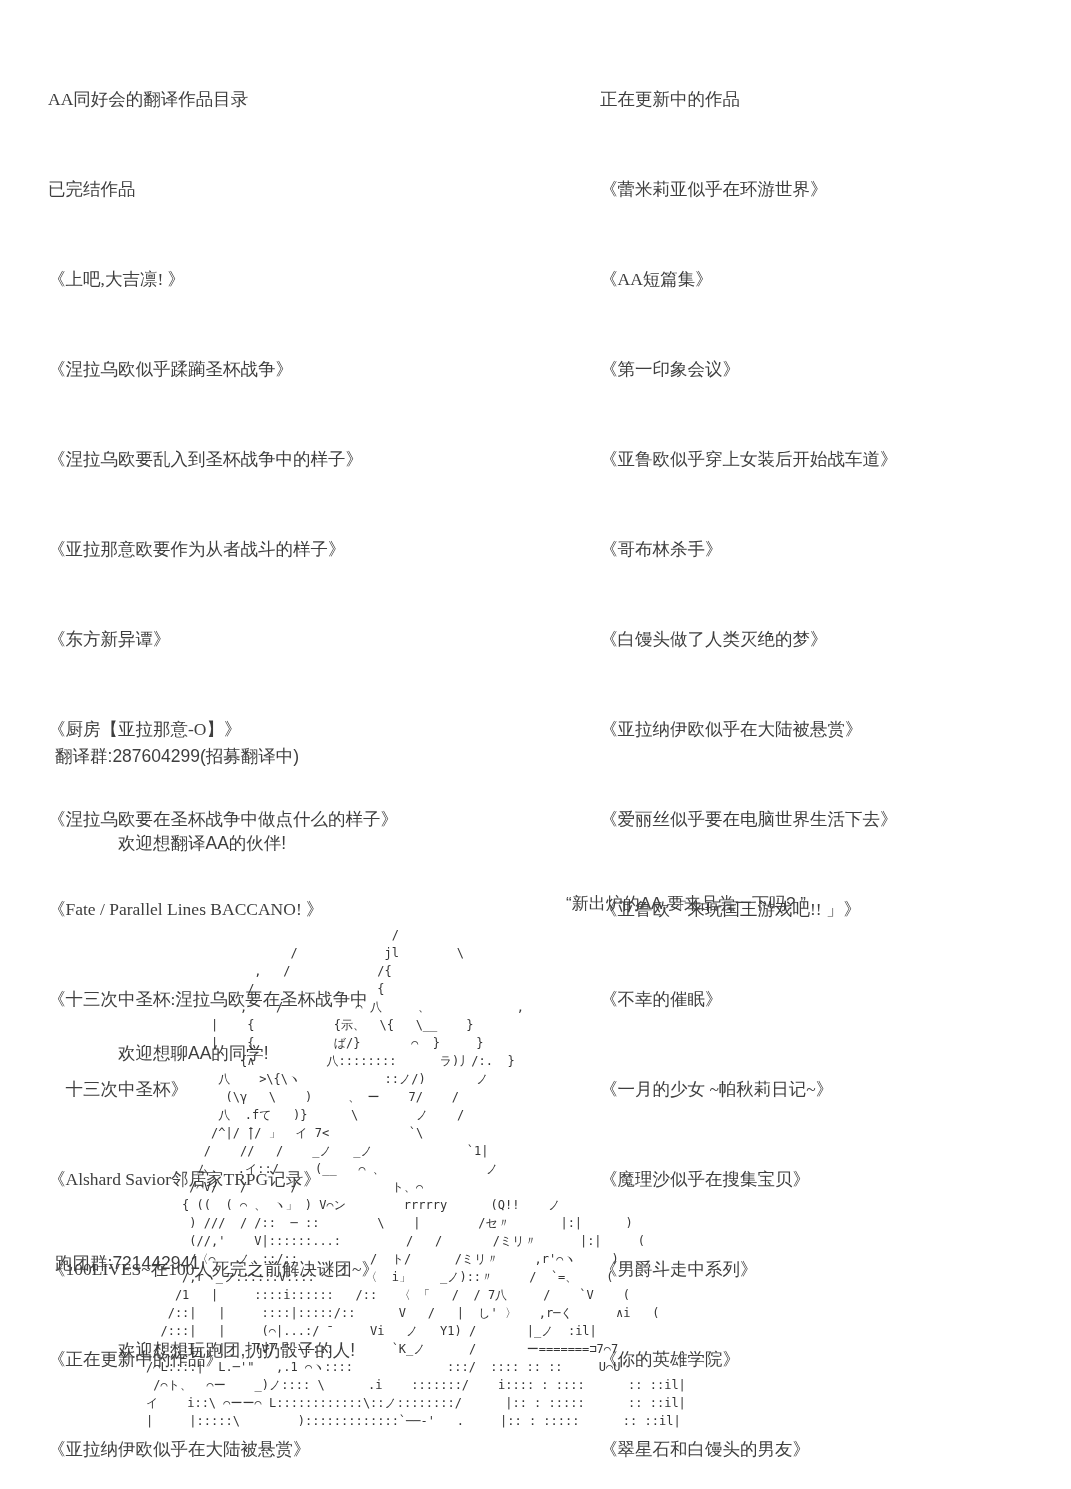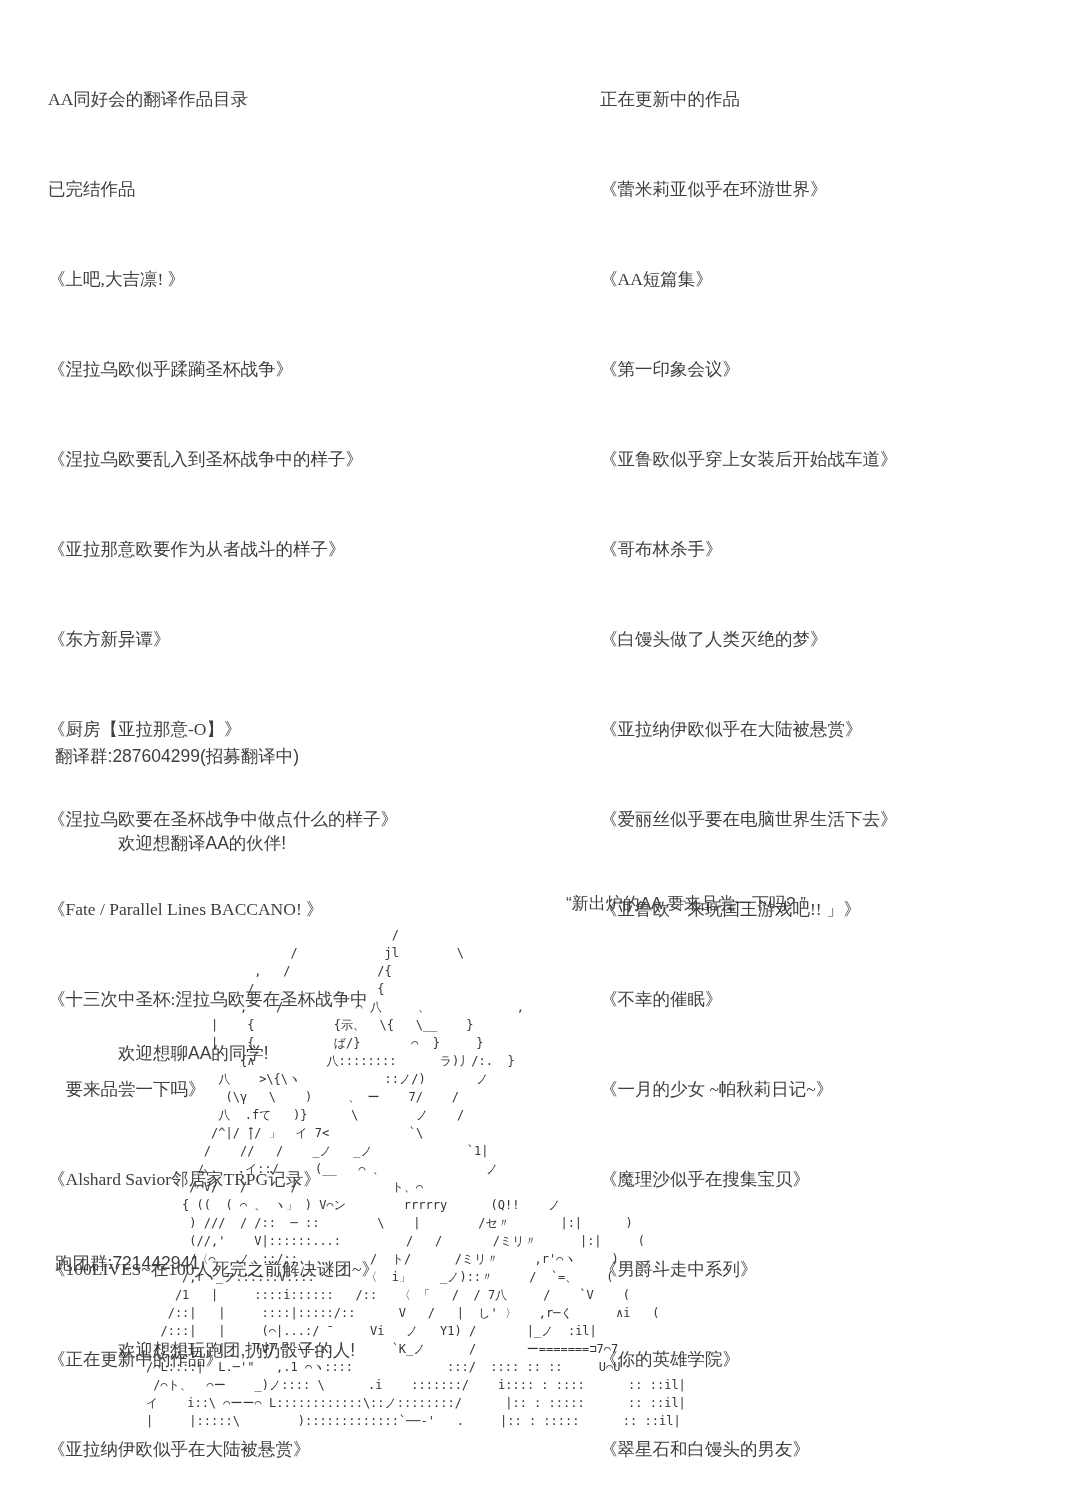--- a/index.html
+++ b/index.html
@@ -31,21 +31,21 @@
   <div class="line">已完结作品</div>
   <div class="line">《上吧,大吉凛! 》</div>
   <div class="line">《涅拉乌欧似乎蹂躏圣杯战争》</div>
   <div class="line">《涅拉乌欧要乱入到圣杯战争中的样子》</div>
   <div class="line">《亚拉那意欧要作为从者战斗的样子》</div>
   <div class="line">《东方新异谭》</div>
   <div class="line">《厨房【亚拉那意-O】》</div>
   <div class="line">《涅拉乌欧要在圣杯战争中做点什么的样子》</div>
   <div class="line">《Fate / Parallel Lines BACCANO! 》</div>
   <div class="line">《十三次中圣杯:涅拉乌欧要在圣杯战争中</div>
-  <div class="line">    要来品尝一下吗》</div>
+  <div class="line">    十三次中圣杯》</div>
   <div class="line">《Alshard Savior邻居家TRPG记录》</div>
   <div class="line">《100LIVES~在100人死完之前解决谜团~》</div>
   <div class="line">《正在更新中的作品》</div>
   <div class="line">《亚拉纳伊欧似乎在大陆被悬赏》</div>
   
   
 </div>
 
 <div id="right-col" class="col">
   <div class="line">正在更新中的作品</div>

